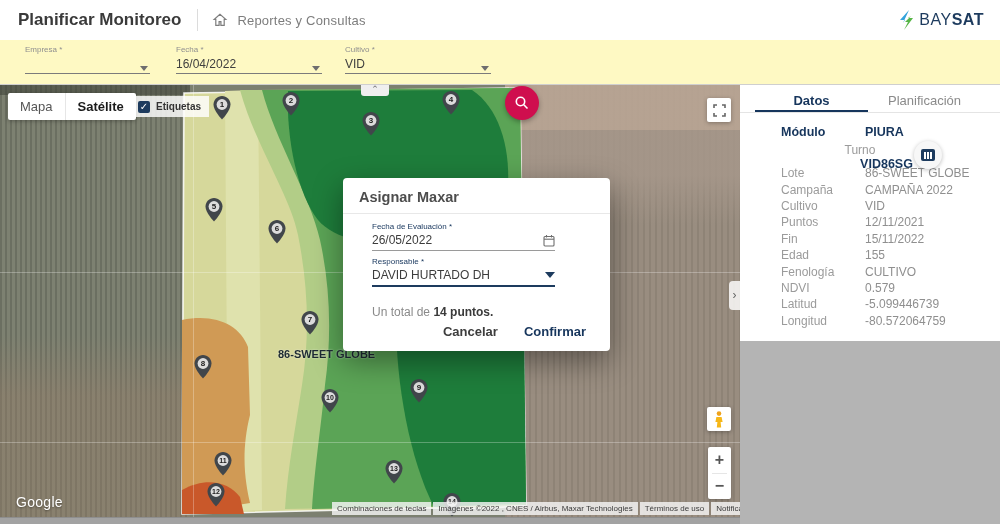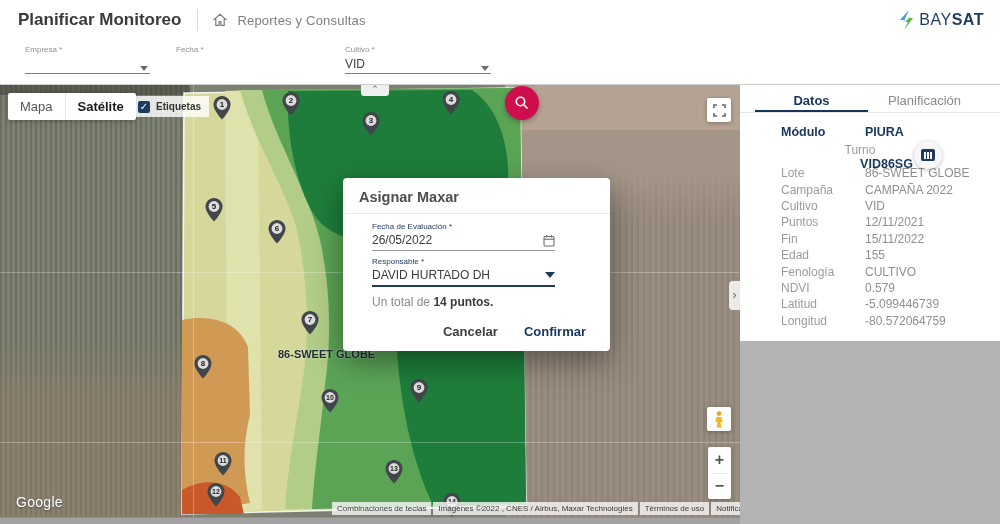--- a/index.html
+++ b/index.html
@@ -10,21 +10,21 @@
   .header { position:absolute; left:0; top:0; width:1000px; height:40px; background:#ffffff; display:flex; align-items:center; z-index:30; }
   .page-title { font-size:17px; font-weight:bold; color:#3a3a3a; margin-left:18px; }
   .hdr-divider { width:1px; height:22px; background:#dcdcdc; margin:0 14px 0 16px; }
   .home-icon { width:16px; height:16px; margin-right:9px; }
   .breadcrumb { font-size:13px; color:#7d7d7d; letter-spacing:.2px; cursor:pointer; }
   .brand { position:absolute; right:16px; top:0; height:40px; display:flex; align-items:center; gap:4px; }
   .brand-txt { font-size:16px; color:#1d3b5e; letter-spacing:.5px; }
   .brand-txt b { font-weight:800; }
 
   
-  .filterbar { position:absolute; left:0; top:40px; width:1000px; height:45px; background:#ffffff; border-bottom:1px solid #cfcfcf; z-index:29; }
+  .filterbar { position:absolute; left:0; top:40px; width:1000px; height:45px; background:#fef9c3; border-bottom:1px solid #cfcfcf; z-index:29; }
   .ffield { position:absolute; top:5px; height:34px; }
   .ffield .flabel { font-size:8px; color:#8f8f8f; margin-bottom:2px; }
   .ffield .fvalrow { display:flex; align-items:flex-end; justify-content:space-between; border-bottom:1px solid #7b7b7b; height:18px; padding-bottom:2px; cursor:pointer; }
   .ffield .fval { font-size:12px; color:#3f3f3f; }
   .caret { width:0; height:0; border-left:4px solid transparent; border-right:4px solid transparent; border-top:5px solid #6e6e6e; margin-right:2px; }
   .fab { position:absolute; left:505px; top:46px; width:34px; height:34px; border-radius:50%; background:#cf0e4e; box-shadow:0 2px 5px rgba(0,0,0,.3); display:flex; align-items:center; justify-content:center; cursor:pointer; }
 
   
   .map { position:absolute; left:0; top:85px; width:740px; height:432px; overflow:hidden; background:#7c8070; }
   .bg-left { position:absolute; left:0; top:0; width:190px; height:432px;
@@ -85,21 +85,21 @@
   .dlg-title { font-size:14.5px; font-weight:600; color:#4d4d4d; padding:11px 16px 8px 16px; }
   .dlg-divider { height:1px; background:#e8e8e8; }
   .dlg-body { padding:8px 29px 0 29px; }
   .dfield { width:183px; margin-bottom:6px; }
   .dfield .dlabel { font-size:8px; color:#16355c; margin-bottom:2px; }
   .dfield .dvalrow { display:flex; align-items:center; justify-content:space-between; padding-bottom:3px; cursor:pointer; }
   .dfield .dval { font-size:12px; color:#3c3c3c; }
   .dfield.date .dvalrow { border-bottom:1px solid #9a9a9a; }
   .dfield.select .dvalrow { border-bottom:2px solid #1d3b5e; }
   .caret-navy { width:0; height:0; border-left:5px solid transparent; border-right:5px solid transparent; border-top:6px solid #1d3b5e; }
-  .dlg-total { font-size:12px; color:#8a8a8a; margin-top:8px; }
+  .dlg-total { font-size:12px; color:#8a8a8a; margin-top:18px; }
   .dlg-total b { color:#3a3a3a; font-weight:bold; }
   .dlg-actions { position:absolute; right:24px; bottom:12px; display:flex; gap:26px; }
   .dlg-btn { font-size:13px; font-weight:600; color:#3d3d3d; cursor:pointer; }
   .dlg-btn.primary { color:#16355c; font-weight:bold; }
 </style>
 </head>
 <body>
 
 <div class="app">
 
@@ -122,20 +122,24 @@
   <div class="filterbar">
     <div class="ffield" style="left:25px;width:125px;">
       <div class="flabel">Empresa *</div>
       <div class="fvalrow">
           <span class="fval"></span>
           <span class="caret"></span>
         </div>
     </div>
     <div class="ffield" style="left:176px;width:146px;">
       <div class="flabel">Fecha *</div>
+      <div class="fvalrow">
+          <span class="fval">16/04/2022</span>
+          <span class="caret"></span>
+        </div>
     </div>
     <div class="ffield" style="left:345px;width:146px;">
       <div class="flabel">Cultivo *</div>
       <div class="fvalrow">
           <span class="fval">VID</span>
           <span class="caret"></span>
         </div>
     </div>
     <div class="fab">
       <svg width="16" height="16" viewBox="0 0 16 16">

